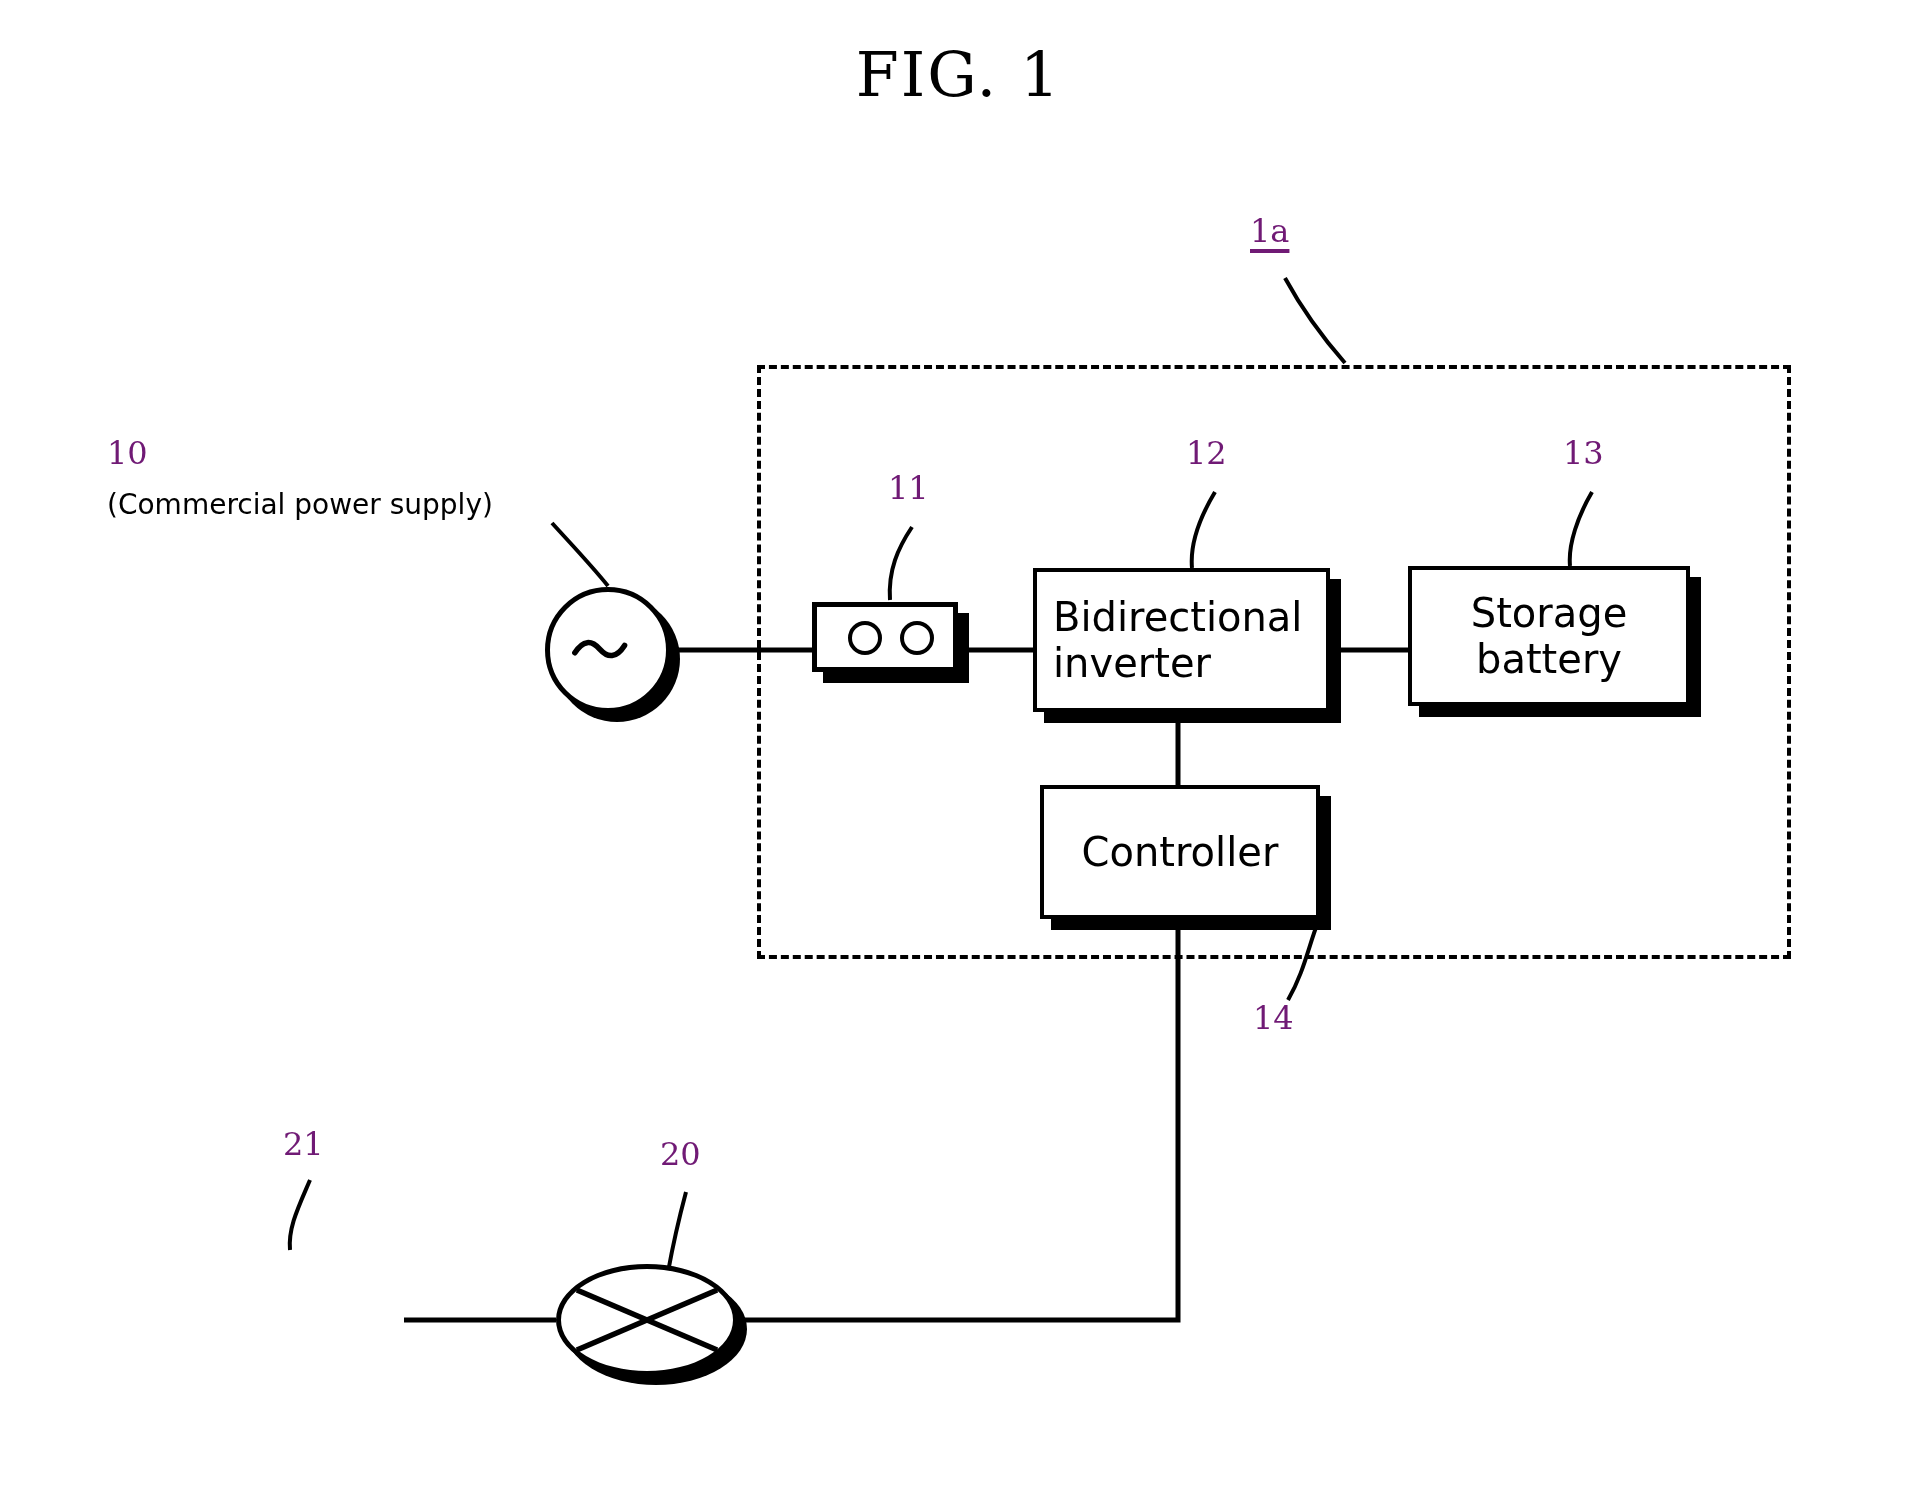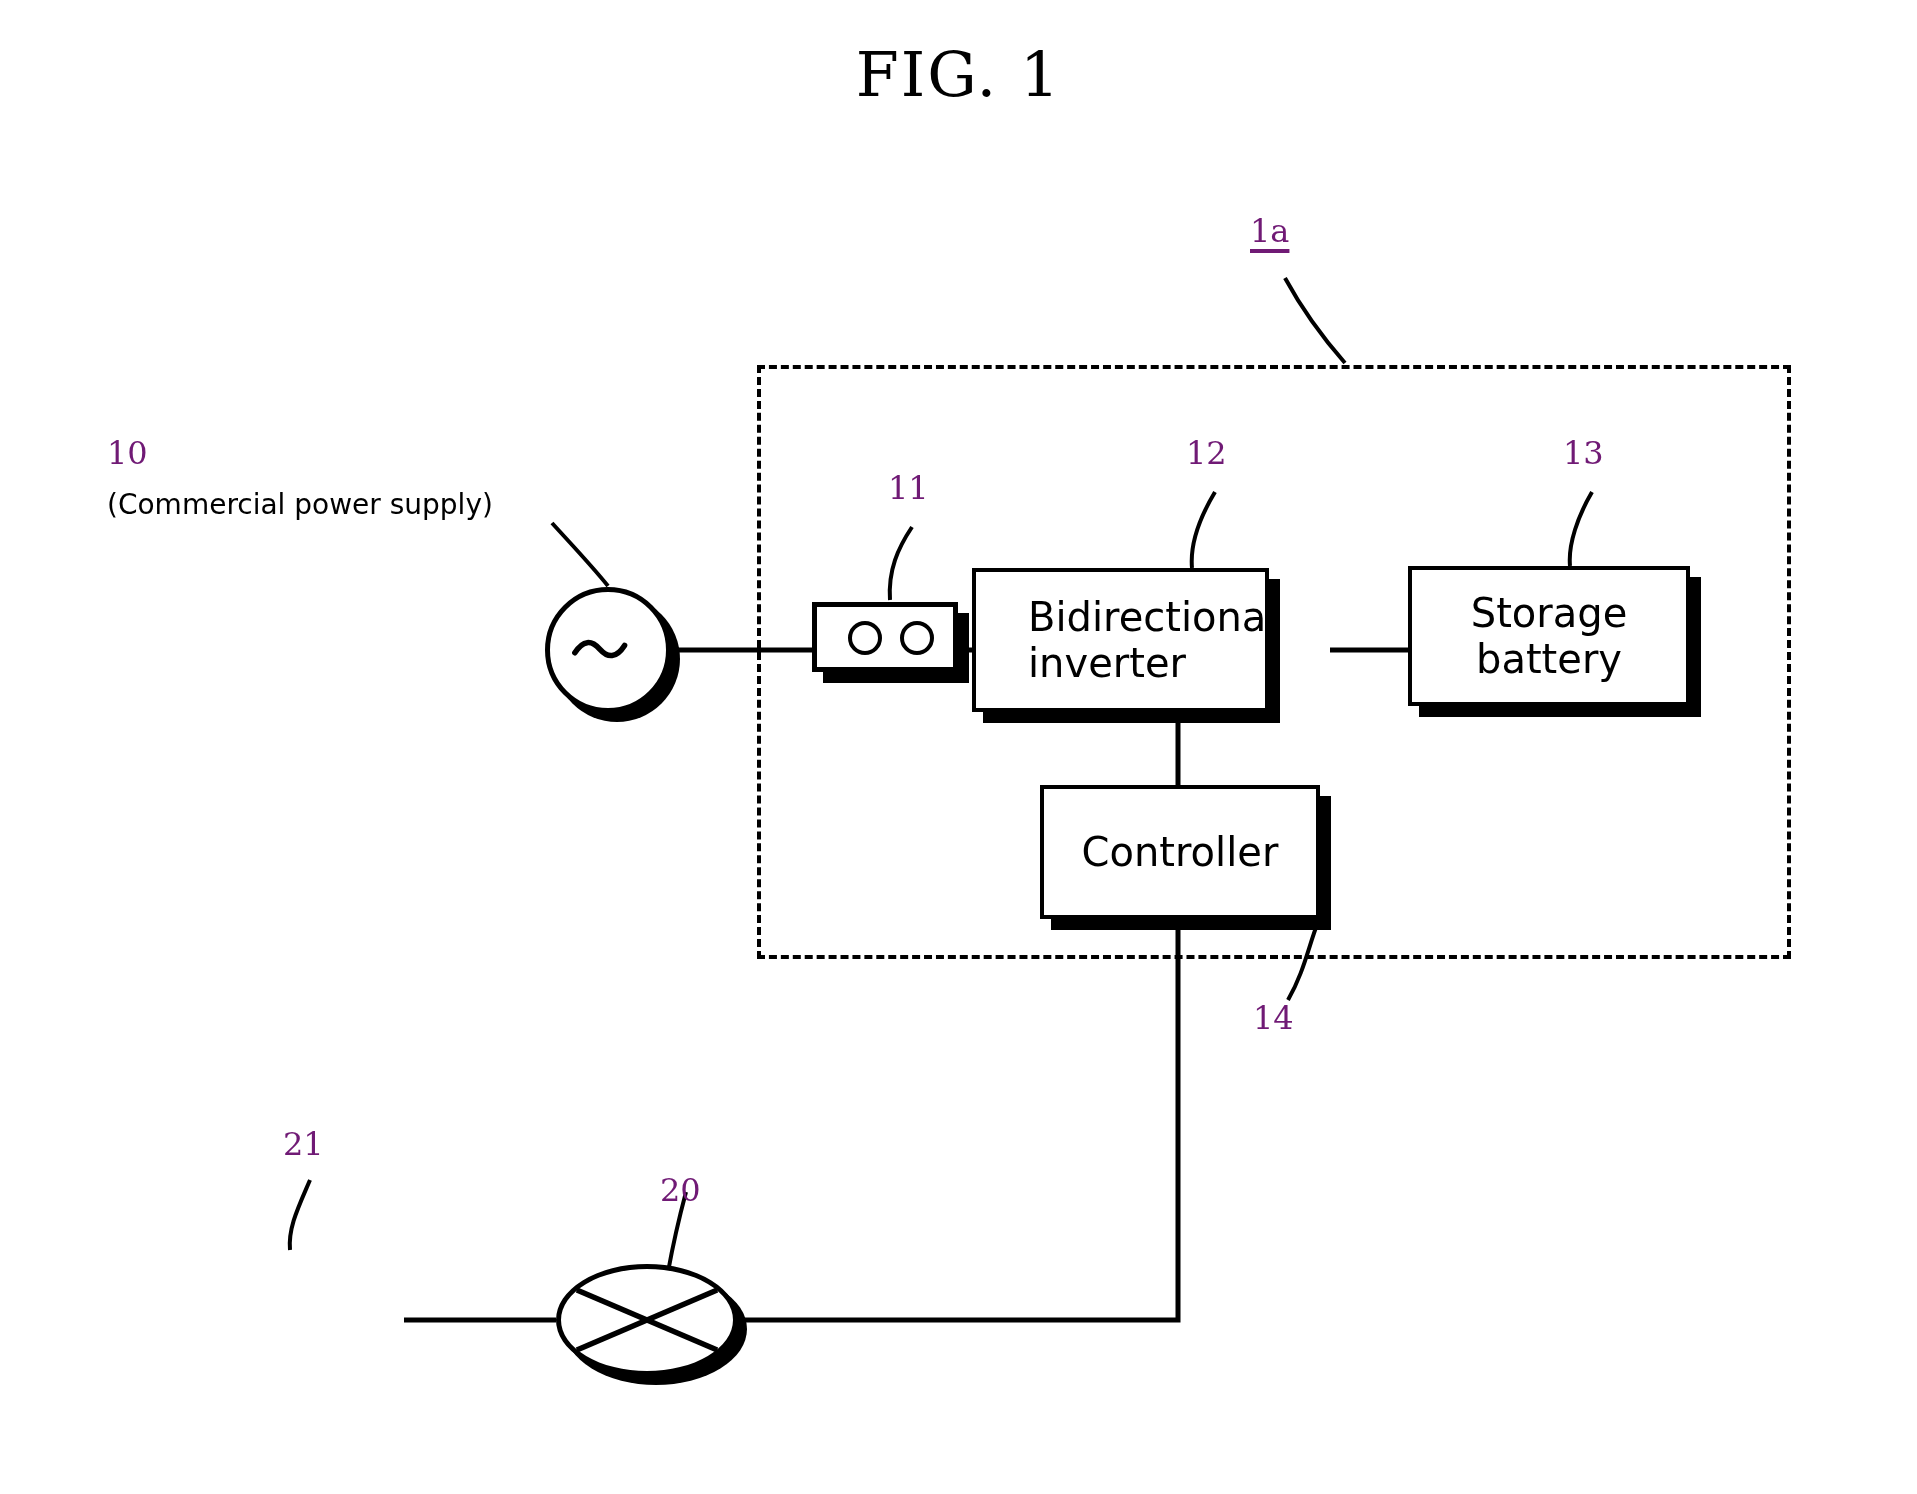--- a/index.html
+++ b/index.html
@@ -194,42 +194,42 @@
 
   <div class="ref-num" style="left:888px; top:472px;">11</div>
 
   <div class="outlet" style="left:812px; top:602px; width:146px; height:70px;">
     <div class="outlet-hole" style="left:31px; top:14px;"></div>
     <div class="outlet-hole" style="left:83px; top:14px;"></div>
   </div>
 
   <div class="ref-num" style="left:1186px; top:437px;">12</div>
 
-  <div class="box" style="left:972px; top:568px; width:297px; height:144px;padding-left:36px;">
+  <div class="box" style="left:1033px; top:568px; width:297px; height:144px;">
     <span class="box-text">Bidirectional
 inverter</span>
   </div>
 
   <div class="ref-num" style="left:1563px; top:437px;">13</div>
 
   <div class="box" style="left:1408px; top:566px; width:282px; height:140px;">
     <span class="box-text centered">Storage
 battery</span>
   </div>
 
   <div class="box" style="left:1040px; top:785px; width:280px; height:134px;">
     <span class="box-text centered">Controller</span>
   </div>
 
   <div class="ref-num" style="left:1253px; top:1002px;">14</div>
 
   <div class="ref-num" style="left:283px; top:1128px;">21</div>
 
 
-  <div class="ref-num" style="left:660px; top:1138px;margin-top:36px;">20</div>
+  <div class="ref-num" style="left:660px; top:1138px;">20</div>
 
   <div class="network" style="left:556px; top:1264px;">
     <svg class="network-glyph" viewBox="0 0 182 112" xmlns="http://www.w3.org/2000/svg">
       <line x1="14" y1="23" x2="168" y2="89" stroke="#000" stroke-width="6"></line>
       <line x1="14" y1="89" x2="168" y2="23" stroke="#000" stroke-width="6"></line>
     </svg>
   </div>
 
 </div>
 

